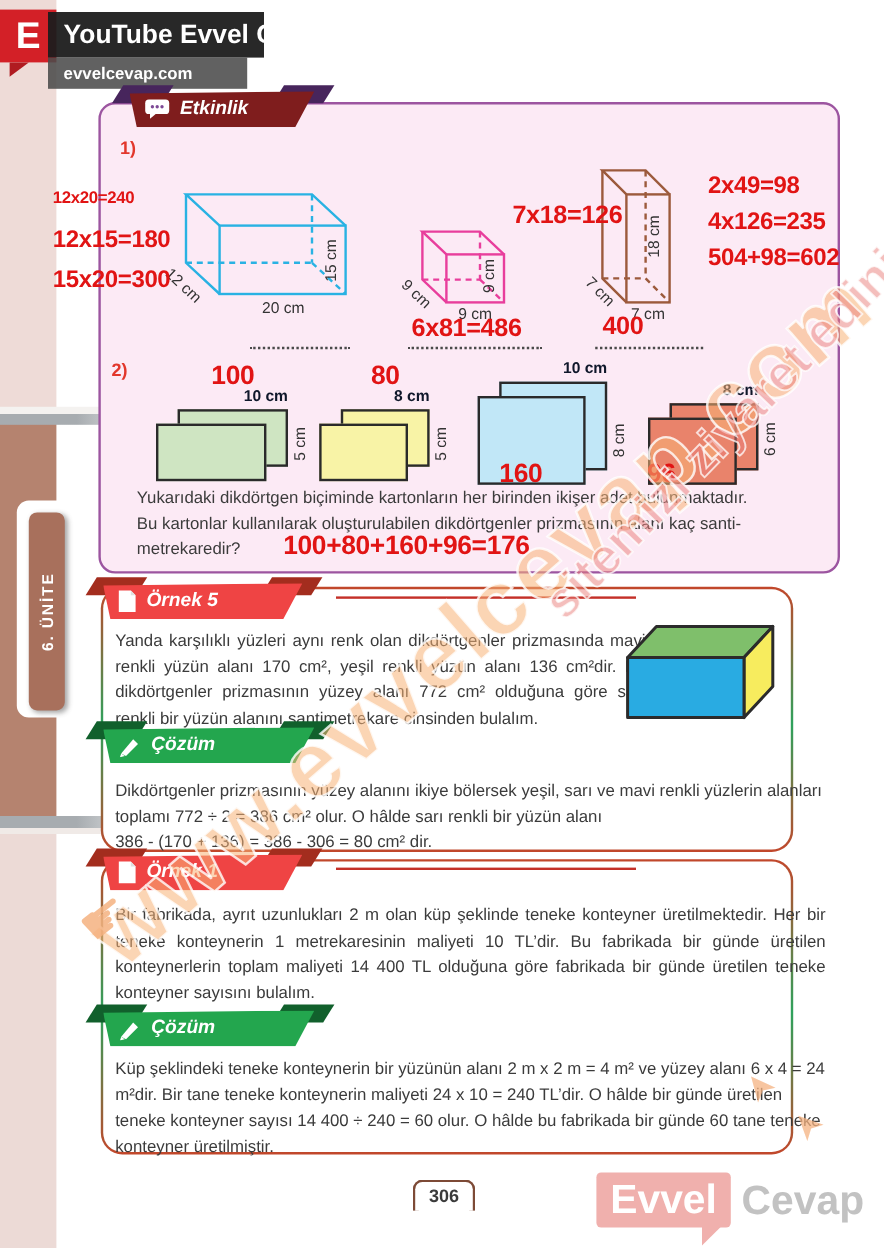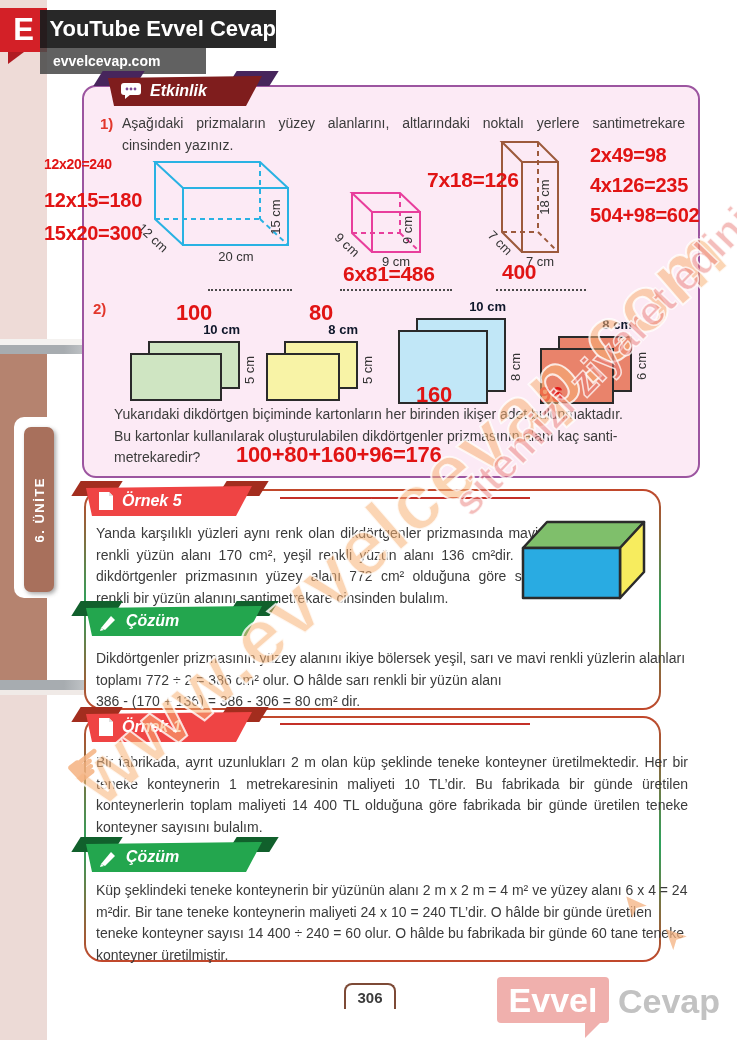--- a/index.html
+++ b/index.html
@@ -16,21 +16,21 @@
   .stripe-light2{left:0;top:690px;width:160px;height:5px;background:linear-gradient(90deg,#f0eae7 55%,rgba(240,234,231,0));}
   .unit-notch{left:14px;top:417px;width:52px;height:181px;background:#fff;border-radius:10px;}
   .unit-tab{left:24px;top:427px;width:30px;height:165px;background:#a8705c;border-radius:7px;
             box-shadow:2px 2px 4px rgba(60,60,60,.45);display:flex;align-items:center;justify-content:center;}
   .unit-label{writing-mode:vertical-rl;transform:rotate(180deg);color:#fff;font-weight:bold;
               font-size:13px;letter-spacing:1.5px;}
   
   .logo-box{left:0;top:8px;width:47px;height:44px;background:#d32027;display:flex;align-items:center;justify-content:center;}
   .logo-letter{color:#fff;font-weight:bold;font-size:31px;}
   .logo-tail{left:8px;top:52px;width:0;height:0;border-top:12px solid #b01b21;border-right:16px solid transparent;}
-  .channel-bar{left:40px;top:10px;width:236px;height:38px;background:rgba(28,28,28,.95);display:flex;align-items:center;justify-content:flex-end;}
+  .channel-bar{left:40px;top:10px;width:180px;height:38px;background:rgba(28,28,28,.95);display:flex;align-items:center;}
   .channel-title{color:#fff;font-weight:bold;font-size:22px;padding-left:13px;white-space:nowrap;}
   .site-bar{left:40px;top:48px;width:166px;height:26px;background:rgba(75,75,75,.88);display:flex;align-items:center;}
   .site-url{color:#fff;font-weight:bold;font-size:14px;padding-left:13px;}
   
   .etk-box{left:82px;top:85px;width:618px;height:393px;background:#fceaf5;border:2.5px solid #9c55a0;border-radius:14px;box-sizing:border-box;}
   
   .banner{height:30px;display:flex;align-items:center;gap:8px;padding:0 24px 0 12px;color:#fff;
           font-weight:bold;font-style:italic;font-size:16px;
           clip-path:polygon(0 2px,100% 0,calc(100% - 16px) 100%,6px 100%);}
   .wing{position:absolute;top:-5px;width:42px;height:15px;transform:skewX(-32deg);}
@@ -119,21 +119,20 @@
           <circle cx="7" cy="7" r="1.4" fill="#7d4996"></circle>
           <circle cx="11" cy="7" r="1.4" fill="#7d4996"></circle>
           <circle cx="15" cy="7" r="1.4" fill="#7d4996"></circle>
         </svg>
       </span>
       <span class="badge-label">Etkinlik</span>
     </div>
   </div>
 
   <span class="abs qno" style="left:100px;top:115px;">1)</span>
-  <div class="abs para" style="left:122px;top:113px;width:563px;">Aşağıdaki prizmaların yüzey alanlarını, altlarındaki noktalı yerlere santimetrekare cinsinden yazınız.</div>
 
   <svg class="abs" style="left:90px;top:135px;" width="600" height="142" viewBox="0 0 600 142">
 
     <g stroke="#29b2e3" stroke-width="2" fill="none">
       <rect x="93" y="53" width="105" height="57"></rect>
       <path d="M93,53 L65,27 L170,27 L198,53"></path>
       <path d="M65,27 L65,84 L93,110"></path>
       <path d="M65,84 L170,84" stroke-dasharray="5 4"></path>
       <path d="M170,27 L170,84" stroke-dasharray="5 4"></path>
       <path d="M170,84 L198,110" stroke-dasharray="5 4"></path>

